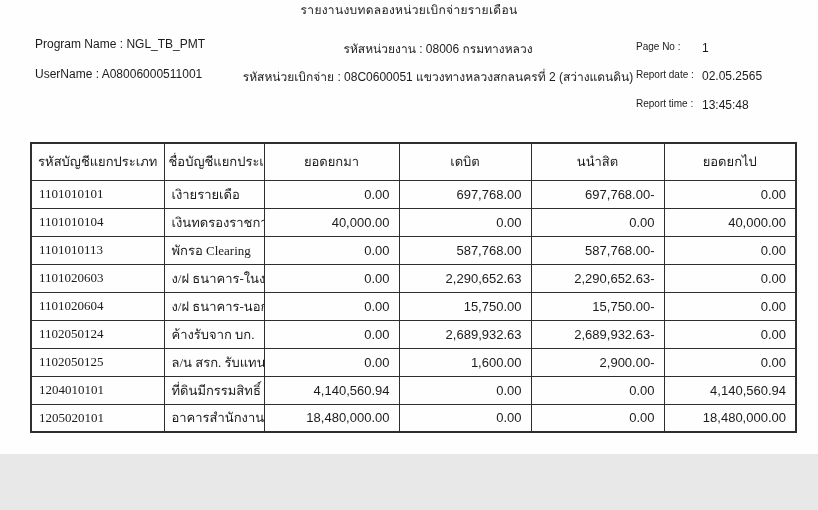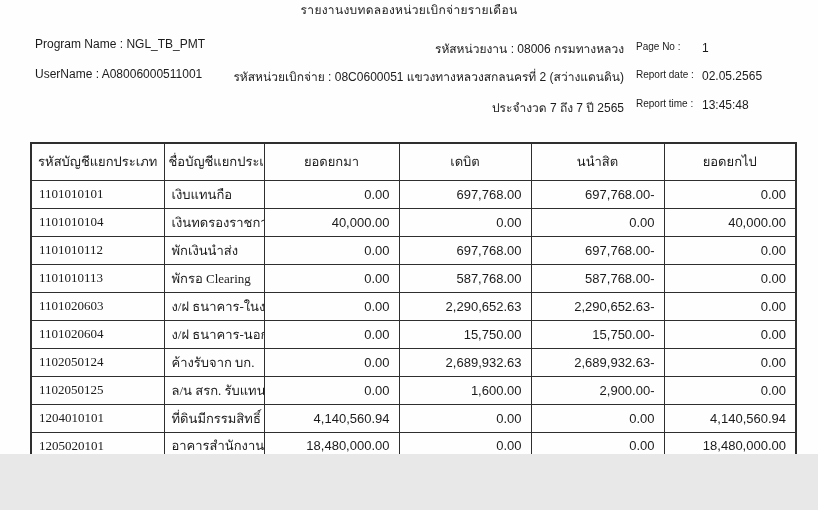--- a/index.html
+++ b/index.html
@@ -18,22 +18,22 @@
   .report-title {
     left: 0; top: 7; width: 818px;
     text-align: center;
     font-size: 12px;
     letter-spacing: 0.3px;
   }
   .hdr-line { font-size: 12px; white-space: nowrap; }
   .hdr-left-program { left: 35px; top: 37px; }
   .hdr-left-user    { left: 35px; top: 67px; }
   .hdr-center {
-    left: 212px; width: 412px;
-    text-align: right;
+    left: 232px; width: 412px;
+    text-align: center;
   }
   .hdr-center.l1 { top: 39px; }
   .hdr-center.l2 { top: 67px; }
   .hdr-center.l3 { top: 98px; }
   .hdr-right-label { left: 636px; font-size: 10px; }
   .hdr-right-value { left: 702px; font-size: 12px; }
   .r1 { top: 41px; } .r2 { top: 69px; } .r3 { top: 98px; }
 
   table.trial-balance {
     position: absolute;
@@ -72,21 +72,20 @@
     <span>Program Name :</span>
     <span>NGL_TB_PMT</span>
   </div>
   <div class="abs hdr-line hdr-left-user">
     <span>UserName :</span>
     <span>A08006000511001</span>
   </div>
 
   <div class="abs hdr-line hdr-center l1">รหัสหน่วยงาน : 08006 กรมทางหลวง</div>
   <div class="abs hdr-line hdr-center l2">รหัสหน่วยเบิกจ่าย : 08C0600051 แขวงทางหลวงสกลนครที่ 2 (สว่างแดนดิน)</div>
-  <div class="abs hdr-line hdr-center l3">ประจำงวด 7 ถึง 7 ปี 2565</div>
 
   <div class="abs hdr-right-label r1">Page No :</div>
   <div class="abs hdr-right-value r1">1</div>
   <div class="abs hdr-right-label r2">Report date :</div>
   <div class="abs hdr-right-value r2">02.05.2565</div>
   <div class="abs hdr-right-label r3">Report time :</div>
   <div class="abs hdr-right-value r3">13:45:48</div>
 
   <table class="trial-balance">
     <colgroup>
@@ -103,41 +102,33 @@
           <th>ชื่อบัญชีแยกประเภท</th>
           <th>ยอดยกมา</th>
           <th>เดบิต</th>
           <th>นนำสิต</th>
           <th>ยอดยกไป</th>
         </tr>
       </thead>
     <tbody>
         <tr>
           <td class="al">1101010101</td>
-          <td class="al">เงิบแทนกือ</td>
+          <td class="al">เงิายรายเดือ</td>
           <td class="ar">0.00</td>
           <td class="ar">697,768.00</td>
           <td class="ar">697,768.00-</td>
           <td class="ar">0.00</td>
         </tr>
         <tr>
           <td class="al">1101010104</td>
           <td class="al">เงินทดรองราชการ</td>
           <td class="ar">40,000.00</td>
           <td class="ar">0.00</td>
           <td class="ar">0.00</td>
           <td class="ar">40,000.00</td>
-        </tr>
-        <tr>
-          <td class="al">1101010112</td>
-          <td class="al">พักเงินนำส่ง</td>
-          <td class="ar">0.00</td>
-          <td class="ar">697,768.00</td>
-          <td class="ar">697,768.00-</td>
-          <td class="ar">0.00</td>
         </tr>
         <tr>
           <td class="al">1101010113</td>
           <td class="al">พักรอ Clearing</td>
           <td class="ar">0.00</td>
           <td class="ar">587,768.00</td>
           <td class="ar">587,768.00-</td>
           <td class="ar">0.00</td>
         </tr>
         <tr>

